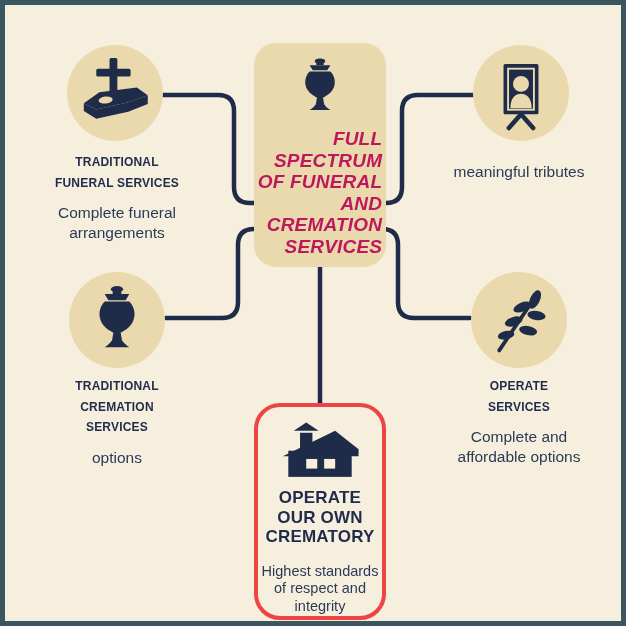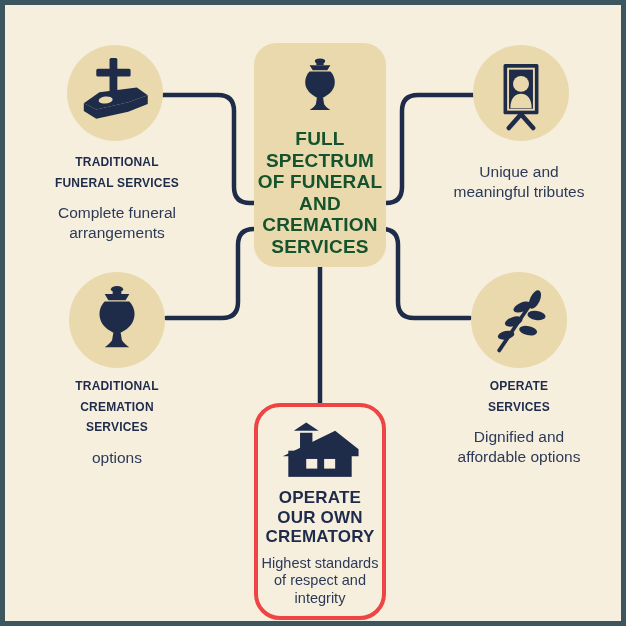--- a/index.html
+++ b/index.html
@@ -12,28 +12,28 @@
   .circle{
     position:absolute;width:96px;height:96px;border-radius:50%;
     background:#ead9ad;z-index:2;display:flex;align-items:center;justify-content:center;
   }
   .circle svg{display:block;}
   .center-box{
     position:absolute;left:249px;top:38px;width:132px;height:224px;
     background:#ead9ad;border-radius:22px;z-index:2;
     display:flex;flex-direction:column;align-items:center;padding-top:10px;box-sizing:border-box;
   }
-  .center-title{margin-top:7px;text-align:center;font-weight:700;font-size:19px;line-height:21.5px;color:#14532d;letter-spacing:0.2px;}
+  .center-title{margin-top:7px;text-align:right;font-weight:700;font-size:19px;line-height:21.5px;color:#be185d;letter-spacing:0.2px;font-style:italic;}
   .crema-box{
     position:absolute;left:249px;top:398px;width:132px;height:217px;
     border:4px solid #ef4444;border-radius:26px;z-index:2;box-sizing:border-box;
     display:flex;flex-direction:column;align-items:center;padding-top:12px;
   }
   .crema-title{margin-top:7px;text-align:center;font-weight:700;font-size:17px;line-height:19.5px;color:#1e2b4b;letter-spacing:0.2px;}
-  .crema-desc{margin-top:8px;text-align:center;font-size:14.5px;line-height:17.5px;color:#2c3a58;}
+  .crema-desc{margin-top:16px;text-align:center;font-size:14.5px;line-height:17.5px;color:#2c3a58;}
   .label{position:absolute;width:208px;text-align:center;z-index:2;}
   .label .title{font-weight:700;font-size:12px;line-height:20.5px;color:#1e2b4b;letter-spacing:0.2px;}
   .label .desc{margin-top:10px;font-size:15.5px;line-height:20px;color:#2c3a58;}
   .lab-tl{left:8px;top:147px;}
   .lab-tr{left:410px;top:147px;}
   .lab-bl{left:8px;top:371px;}
   .lab-br{left:410px;top:371px;}
   .c-tl{left:62px;top:40px;}
   .c-tr{left:468px;top:40px;}
   .c-bl{left:64px;top:267px;}
@@ -154,21 +154,20 @@
       <div>FUNERAL SERVICES</div>
     </div>
     <div class="desc">
       <div>Complete funeral</div>
       <div>arrangements</div>
     </div>
   </div>
 
   <div class="label lab-tr">
     <div class="desc">
-      <div>Unique and</div>
       <div>meaningful tributes</div>
     </div>
   </div>
 
   <div class="label lab-bl">
     <div class="title">
       <div>TRADITIONAL</div>
       <div>CREMATION</div>
       <div>SERVICES</div>
     </div>
@@ -176,18 +175,18 @@
       <div>options</div>
     </div>
   </div>
 
   <div class="label lab-br">
     <div class="title">
       <div>OPERATE</div>
       <div>SERVICES</div>
     </div>
     <div class="desc">
-      <div>Dignified and</div>
+      <div>Complete and</div>
       <div>affordable options</div>
     </div>
   </div>
 
 </div>
 
 </body></html>

